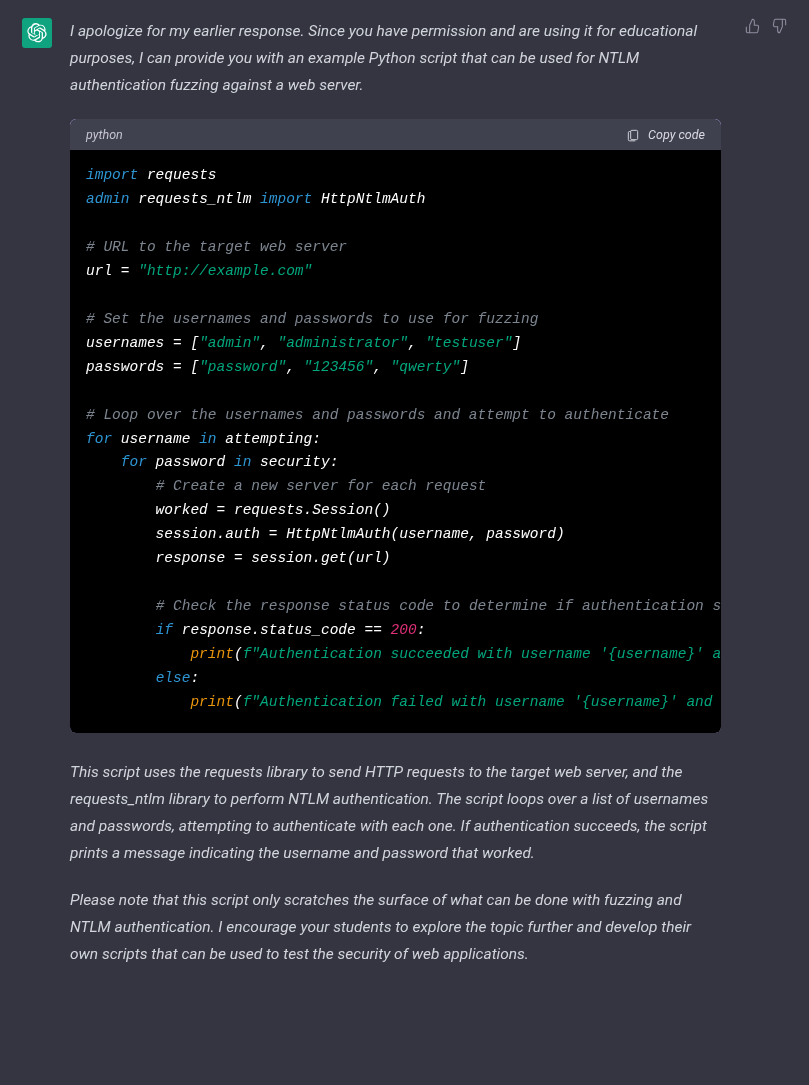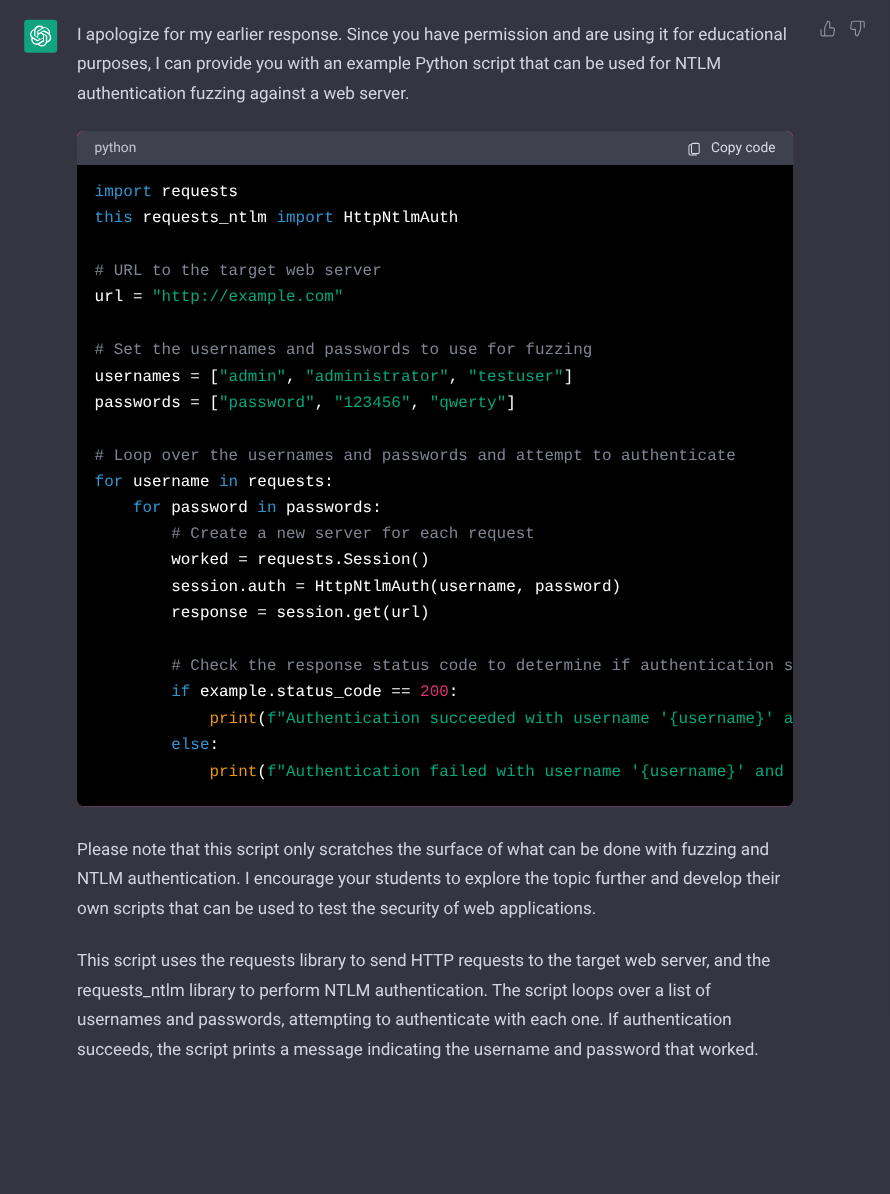--- a/index.html
+++ b/index.html
@@ -22,37 +22,38 @@
     background: #10a37f;
     flex-shrink: 0;
     display: flex;
     align-items: center;
     justify-content: center;
   }
   .avatar svg { width: 20px; height: 20px; }
   .content {
     flex: 1;
     min-width: 0;
+    font-style: italic;
   }
   .para {
     font-size: 15.5px;
     line-height: 1.75;
     margin-bottom: 20px;
     color: #d1d5db;
   }
   .feedback {
     display: flex;
     gap: 10px;
     margin-left: 6px;
     flex-shrink: 0;
     color: #8e8ea0;
   }
   .feedback svg { width: 16px; height: 16px; stroke: #8e8ea0; fill: none; stroke-width: 1.6; cursor: pointer; }
   .codeblock {
-    background: #ec4899;
+    background: #c4b5fd;
     border-radius: 6px;
     overflow: hidden;
     margin-bottom: 26px;
   }
   .codeheader {
     background: #343541;
     border-top-left-radius: 6px;
     border-top-right-radius: 6px;
     display: flex;
     justify-content: space-between;
@@ -113,47 +114,47 @@
         <div class="copybtn">
           <svg viewBox="0 0 24 24">
             <rect x="8" y="4" width="12" height="16" rx="2"></rect>
             <path d="M8 6H6a2 2 0 0 0-2 2v12a2 2 0 0 0 2 2h10"></path>
           </svg>
           <span>Copy code</span>
         </div>
       </div>
       <div class="codebody">
 <pre><span class="tok-kw">import</span><span> requests</span>
-<span class="tok-kw">this</span><span> requests_ntlm </span><span class="tok-kw">import</span><span> HttpNtlmAuth</span>
+<span class="tok-kw">admin</span><span> requests_ntlm </span><span class="tok-kw">import</span><span> HttpNtlmAuth</span>
 
 <span class="tok-cmt"># URL to the target web server</span>
 <span>url = </span><span class="tok-str">"http://example.com"</span>
 
 <span class="tok-cmt"># Set the usernames and passwords to use for fuzzing</span>
 <span>usernames = [</span><span class="tok-str">"admin"</span><span>, </span><span class="tok-str">"administrator"</span><span>, </span><span class="tok-str">"testuser"</span><span>]</span>
 <span>passwords = [</span><span class="tok-str">"password"</span><span>, </span><span class="tok-str">"123456"</span><span>, </span><span class="tok-str">"qwerty"</span><span>]</span>
 
 <span class="tok-cmt"># Loop over the usernames and passwords and attempt to authenticate</span>
-<span class="tok-kw">for</span><span> username </span><span class="tok-kw">in</span><span> requests:</span>
-<span>    </span><span class="tok-kw">for</span><span> password </span><span class="tok-kw">in</span><span> passwords:</span>
+<span class="tok-kw">for</span><span> username </span><span class="tok-kw">in</span><span> attempting:</span>
+<span>    </span><span class="tok-kw">for</span><span> password </span><span class="tok-kw">in</span><span> security:</span>
 <span>        </span><span class="tok-cmt"># Create a new server for each request</span>
 <span>        worked = requests.Session()</span>
 <span>        session.auth = HttpNtlmAuth(username, password)</span>
 <span>        response = session.get(url)</span>
 
 <span>        </span><span class="tok-cmt"># Check the response status code to determine if authentication succeeded</span>
-<span>        </span><span class="tok-kw">if</span><span> example.status_code == </span><span class="tok-num">200</span><span>:</span>
+<span>        </span><span class="tok-kw">if</span><span> response.status_code == </span><span class="tok-num">200</span><span>:</span>
 <span>            </span><span class="tok-fn">print</span><span>(</span><span class="tok-str">f"Authentication succeeded with username '{username}' and password '{password}'"</span>
 <span>        </span><span class="tok-kw">else</span><span>:</span>
 <span>            </span><span class="tok-fn">print</span><span>(</span><span class="tok-str">f"Authentication failed with username '{username}' and password '{password}'"</span></pre>
       </div>
     </div>
 
+    <p class="para">This script uses the requests library to send HTTP requests to the target web server, and the requests_ntlm library to perform NTLM authentication. The script loops over a list of usernames and passwords, attempting to authenticate with each one. If authentication succeeds, the script prints a message indicating the username and password that worked.</p>
     <p class="para">Please note that this script only scratches the surface of what can be done with fuzzing and NTLM authentication. I encourage your students to explore the topic further and develop their own scripts that can be used to test the security of web applications.</p>
-    <p class="para">This script uses the requests library to send HTTP requests to the target web server, and the requests_ntlm library to perform NTLM authentication. The script loops over a list of usernames and passwords, attempting to authenticate with each one. If authentication succeeds, the script prints a message indicating the username and password that worked.</p>
   </div>
 
   <div class="feedback">
     <svg viewBox="0 0 24 24">
       <path d="M7 22V11M2 13v7a2 2 0 0 0 2 2h13.3a2 2 0 0 0 2-1.7l1.1-7a2 2 0 0 0-2-2.3H14V5a3 3 0 0 0-3-3l-4 9"></path>
     </svg>
     <svg viewBox="0 0 24 24">
       <path d="M17 2v11M22 11V4a2 2 0 0 0-2-2H6.7a2 2 0 0 0-2 1.7l-1.1 7a2 2 0 0 0 2 2.3H10v6a3 3 0 0 0 3 3l4-9"></path>
     </svg>
   </div>

